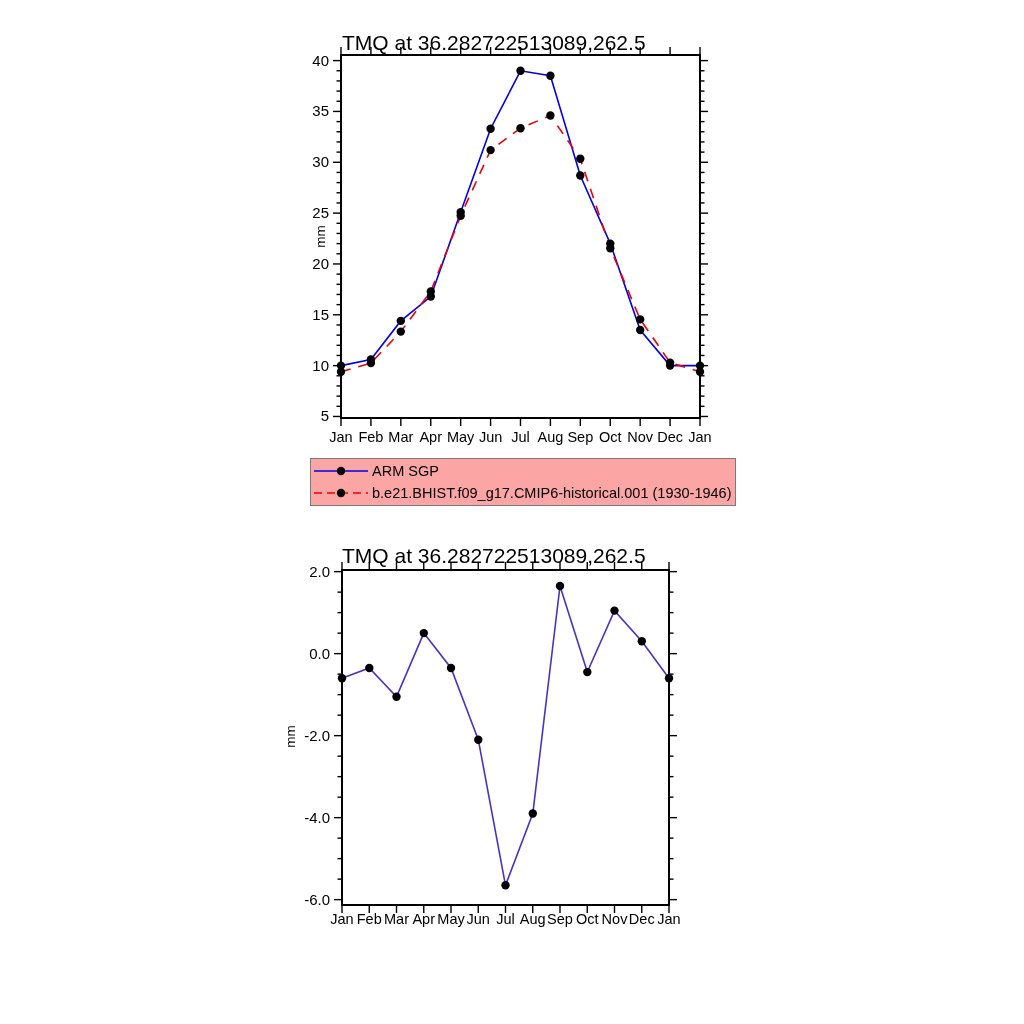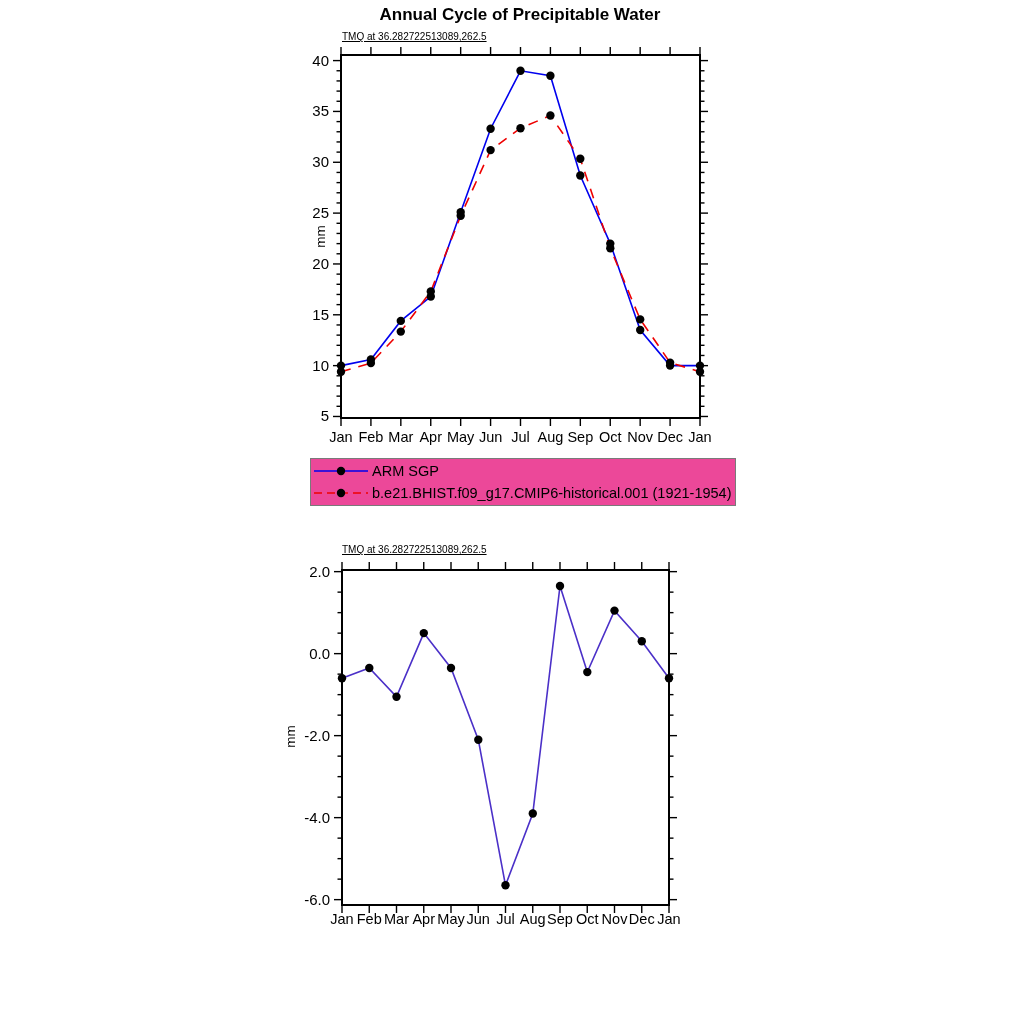--- a/index.html
+++ b/index.html
@@ -1,35 +1,34 @@
 <!DOCTYPE html>
 <html><head>
 <meta charset="utf-8">
 <style>
   html,body{margin:0;padding:0;background:#ffffff;}
   #page{position:relative;width:1024px;height:1024px;background:#ffffff;overflow:hidden;
         font-family:"Liberation Sans",sans-serif;color:#000;}
   .abs{position:absolute;white-space:nowrap;}
   .chart-title{font-weight:bold;font-size:17px;text-align:center;}
-  .chart-subtitle{font-size:10px;text-align:left;text-decoration:underline;}
+  .chart-subtitle{font-size:21px;text-align:left;}
   .ylab{font-size:13.5px;text-align:center;transform:rotate(-90deg);}
   #plots{position:absolute;left:0;top:0;}
   #plots text{font-family:"Liberation Sans",sans-serif;fill:#000;}
   #legend{position:absolute;left:310px;top:458px;width:424px;height:46px;
-          border:1px solid #7a7a7a;background:#ec4899;display:flex;flex-direction:column;justify-content:center;}
+          border:1px solid #7a7a7a;background:#fca5a5;display:flex;flex-direction:column;justify-content:center;}
   .legend-row{display:flex;align-items:center;height:22px;padding-left:2px;}
   .legend-row svg{flex:0 0 auto;}
   .legend-label{font-size:14.5px;margin-left:3px;}
 </style>
 </head>
 <body>
 
 <div id="page">
 
-  <div class="abs chart-title" style="left:270px;top:5px;width:500px;">Annual Cycle of Precipitable Water</div>
   <div class="abs chart-subtitle" style="left:342px;top:31px;">TMQ at 36.282722513089,262.5</div>
   <div class="abs ylab" style="left:280px;top:229px;width:80px;">mm</div>
 
   <div class="abs chart-subtitle" style="left:342px;top:544px;">TMQ at 36.282722513089,262.5</div>
   <div class="abs ylab" style="left:250px;top:729px;width:80px;">mm</div>
 
   <svg id="plots" width="1024" height="1024">
     <g id="g0">
         <rect x="341" y="55" width="359" height="363" fill="none" stroke="#000" stroke-width="2"></rect>
         <g stroke="#000" stroke-width="1.4">
@@ -305,17 +304,17 @@
         <line id="lg-line-0" x1="1" y1="7" x2="55" y2="7" stroke-width="1.6" stroke="#0000ee"></line>
         <circle id="lg-dot-0" cx="28" cy="7" r="4.2" fill="#000000"></circle>
       </svg>
       <span class="legend-label">ARM SGP</span>
     </div>
     <div class="legend-row">
       <svg width="56" height="14">
         <line id="lg-line-1" x1="1" y1="7" x2="55" y2="7" stroke-width="1.6" stroke-dasharray="8 5" stroke="#ee0000"></line>
         <circle id="lg-dot-1" cx="28" cy="7" r="4.2" fill="#000000"></circle>
       </svg>
-      <span class="legend-label">b.e21.BHIST.f09_g17.CMIP6-historical.001 (1921-1954)</span>
+      <span class="legend-label">b.e21.BHIST.f09_g17.CMIP6-historical.001 (1930-1946)</span>
     </div>
   </div>
 
 </div>
 
 </body></html>

